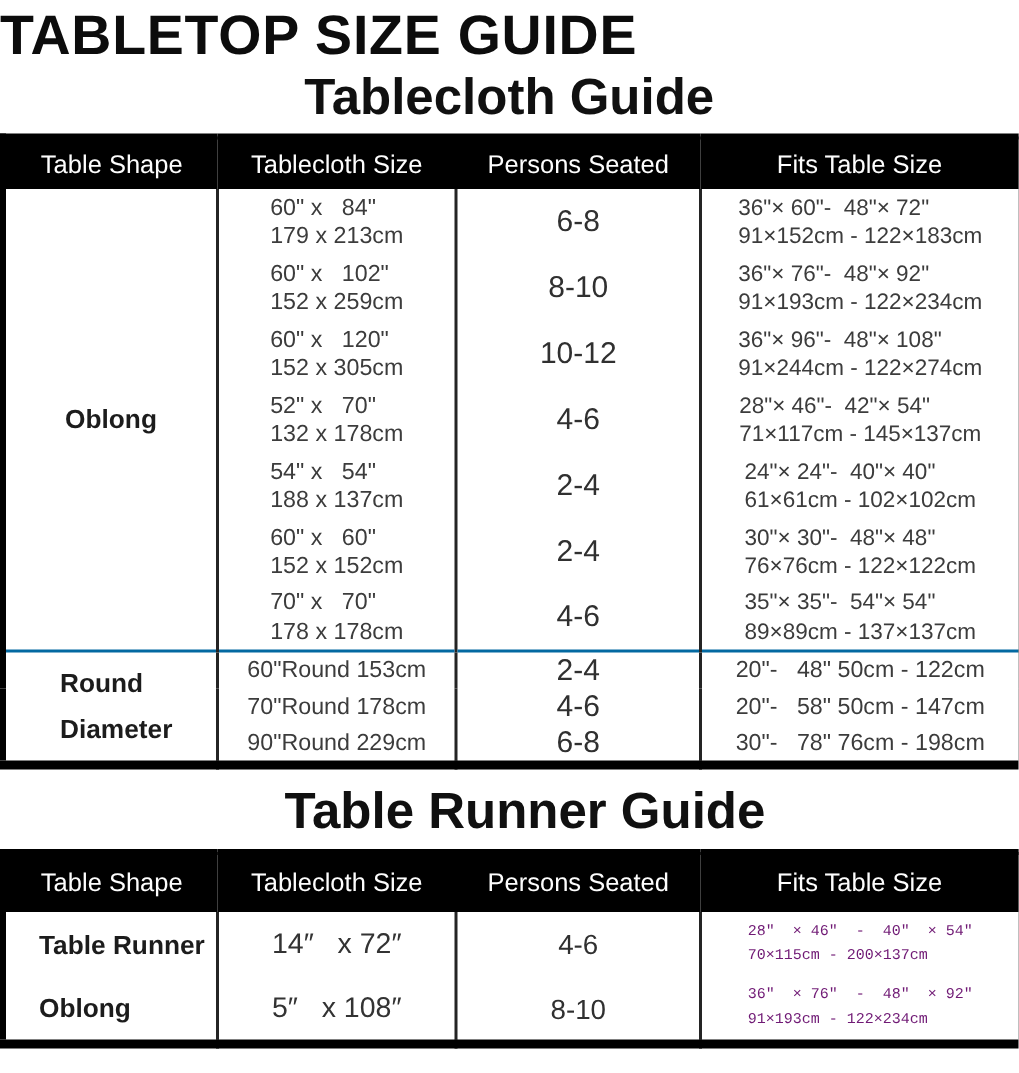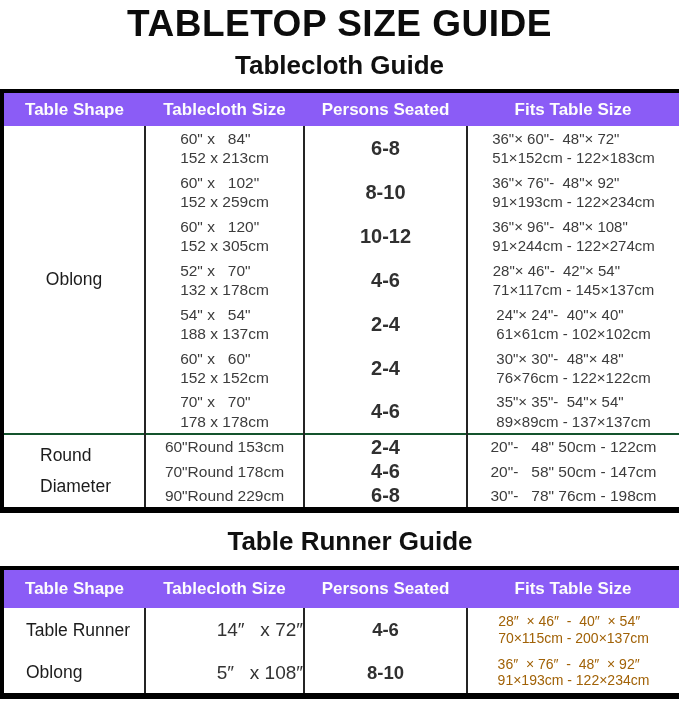--- a/index.html
+++ b/index.html
@@ -5,76 +5,76 @@
   * { box-sizing: border-box; }
   html,body { margin:0; padding:0; }
   body {
     width:679px; height:715px; overflow:hidden;
     background:#ffffff;
     font-family:"Liberation Sans","DejaVu Sans",sans-serif;
     color:#2e2e2e;
   }
   .page-title {
     margin:0; padding-top:1px;
-    text-align:center;
+    text-align:left;
     font-size:37px; font-weight:900; letter-spacing:.5px;
     line-height:45px; color:#0c0c0c;
   }
   .section-title {
     margin:4px 0 9px;
     text-align:center;
-    font-size:26px; font-weight:bold; line-height:30px; color:#101010;
+    font-size:34px; font-weight:bold; line-height:30px; color:#101010;
   }
   .section-title.runner { margin:13px 0 10px;padding-left:21px; }
 
   table.guide {
     width:679px; border-collapse:collapse; table-layout:fixed;
     border:4px solid #000; border-bottom-width:6px;
   }
   .guide th {
-    background:#8b5cf6; color:#fdfdfd;
-    font-size:17px; font-weight:bold; text-align:center;
+    background:#000000; color:#fdfdfd;
+    font-size:17px; font-weight:normal; text-align:center;
     padding:0;
   }
   #tablecloth-table th { height:35px; }
   #runner-table th { height:40px; }
 
   .guide td {
     border-left:2px solid #242424;
     vertical-align:middle; padding:0;
   }
   .guide td.first { border-left:none; }
-  tr.section-sep td { border-top:2px solid #14532d; }
+  tr.section-sep td { border-top:2px solid #0369a1; }
 
   
   .shape-cell {
-    font-weight:normal; font-size:17.5px; color:#1c1c1c; text-align:center;
+    font-weight:bold; font-size:17.5px; color:#1c1c1c; text-align:center;
   }
   .shape-cell.left { text-align:left; padding-left:36px; }
   .shape-cell.left div { line-height:31px; }
 
   
   .blk { display:inline-block; text-align:left; white-space:pre; }
   .blk span { display:block; }
   td.center { text-align:center; }
 
   tr.oblong-row td { height:44px; }
   .size-cell .blk  { font-size:15.5px; line-height:19.5px; color:#3c3c3c; }
   .fits-cell .blk  { font-size:15px;   line-height:19.5px; color:#3c3c3c; }
-  .persons-cell { text-align:center; font-size:20px; color:#303030;font-weight:bold; }
+  .persons-cell { text-align:center; font-size:20px; color:#303030; }
 
   tr.round-row td { height:25px; }
   tr.round-row .single { text-align:center; font-size:15.5px; color:#3c3c3c; white-space:pre; }
 
   
   #runner-table td { height:44px; }
   #runner-table .shape-cell { text-align:left; padding-left:22px; font-size:17.5px; }
-  #runner-table .size-cell { text-align:right; font-size:19px; color:#333; white-space:pre; }
+  #runner-table .size-cell { text-align:center; font-size:19px; color:#333; white-space:pre; }
   #runner-table .persons-cell { font-size:18.5px; }
-  #runner-table .fits-cell .blk { font-size:14px; line-height:16.5px; color:#a16207; }
+  #runner-table .fits-cell .blk { font-size:10px; line-height:16.5px; color:#701a75;font-family:Liberation Mono, monospace; }
 </style>
 </head>
 <body>
 
 <h1 class="page-title">TABLETOP SIZE GUIDE</h1>
 <h2 class="section-title">Tablecloth Guide</h2>
 
 <table class="guide" id="tablecloth-table">
   <colgroup>
       <col style="width:143px">
@@ -86,23 +86,23 @@
     <tr>
       <th>Table Shape</th>
       <th>Tablecloth Size</th>
       <th>Persons Seated</th>
       <th>Fits Table Size</th>
     </tr>
   </thead>
   <tbody>
     <tr class="oblong-row">
       <td class="first shape-cell" rowspan="7">Oblong</td>
-      <td class="size-cell center"><span class="blk"><span>60" x   84"</span><span>152 x 213cm</span></span></td>
+      <td class="size-cell center"><span class="blk"><span>60" x   84"</span><span>179 x 213cm</span></span></td>
       <td class="persons-cell">6-8</td>
-      <td class="fits-cell center"><span class="blk"><span>36"× 60"-  48"× 72"</span><span>51×152cm - 122×183cm</span></span></td>
+      <td class="fits-cell center"><span class="blk"><span>36"× 60"-  48"× 72"</span><span>91×152cm - 122×183cm</span></span></td>
     </tr>
     <tr class="oblong-row">
       <td class="size-cell center"><span class="blk"><span>60" x   102"</span><span>152 x 259cm</span></span></td>
       <td class="persons-cell">8-10</td>
       <td class="fits-cell center"><span class="blk"><span>36"× 76"-  48"× 92"</span><span>91×193cm - 122×234cm</span></span></td>
     </tr>
     <tr class="oblong-row">
       <td class="size-cell center"><span class="blk"><span>60" x   120"</span><span>152 x 305cm</span></span></td>
       <td class="persons-cell">10-12</td>
       <td class="fits-cell center"><span class="blk"><span>36"× 96"-  48"× 108"</span><span>91×244cm - 122×274cm</span></span></td>

